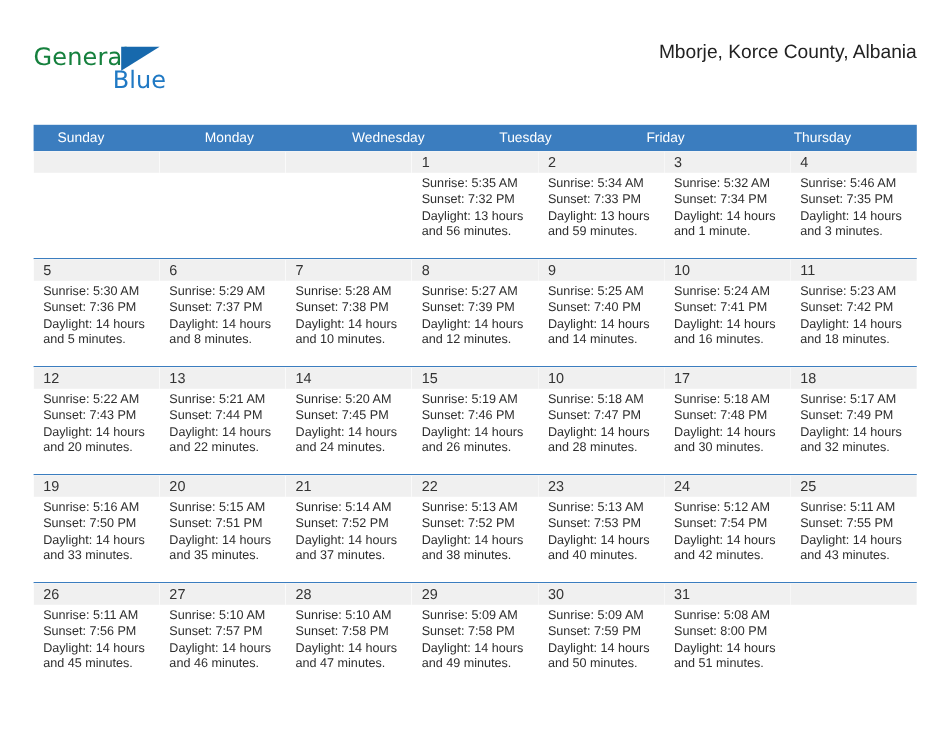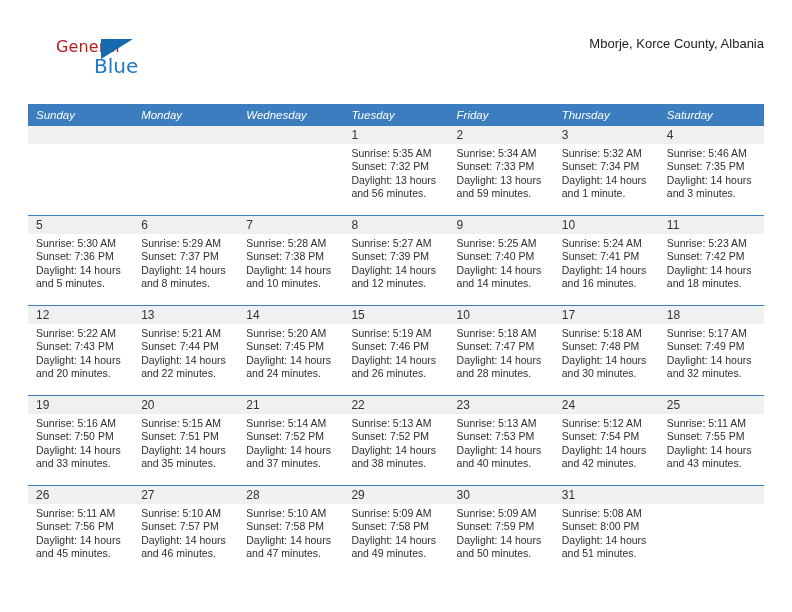--- a/index.html
+++ b/index.html
@@ -34,27 +34,26 @@
     position: absolute;
     left: 0;
     top: 8px;
     width: 120px;
     height: 48px;
   }
   .logo-general {
     position: absolute;
     left: 0;
     top: 0;
-    font-size: 16px;
+    font-size: 20px;
     letter-spacing: .1px;
-    color: #b91c1c;
+    color: #15803d;
     font-family: "DejaVu Sans", sans-serif;
     font-weight: 400;
     line-height: 22px;
-    margin-left: 28px;
   }
   .logo-blue {
     position: absolute;
     left: 22px;
     top: 19px;
     font-size: 20px;
     color: #2079c4;
     font-family: "DejaVu Sans", sans-serif;
     font-weight: 400;
     line-height: 22px;
@@ -77,21 +76,21 @@
     text-align: right;
   }
   .cal-title {
     font-size: 27px;
     font-weight: 400;
     color: #222222;
     line-height: 34px;
     white-space: nowrap;
   }
   .cal-subtitle {
-    font-size: 13px;
+    font-size: 16px;
     font-weight: 400;
     color: #222222;
     line-height: 20px;
     margin-top: 6px;
     white-space: nowrap;
   }
 
   
   .calendar {
     position: absolute;
@@ -102,24 +101,23 @@
   .weekdays {
     display: flex;
     background: #3b7dbf;
     height: 22px;
   }
   .weekday {
     flex: 1 1 0;
     color: #ffffff;
     font-size: 11.5px;
     line-height: 22px;
-    padding-left: 8px;
+    padding-left: 20px;
     box-sizing: border-box;
     white-space: nowrap;
-    font-style: italic;
   }
 
   .week {
     display: flex;
     border-top: 1px solid #3b7dbf;
     height: 89px;
   }
   .week.first { border-top: none; }
 
   .day {
@@ -172,21 +170,20 @@
   </div>
 
   <div class="calendar">
     <div class="weekdays" id="weekday-row">
         <div class="weekday">Sunday</div>
         <div class="weekday">Monday</div>
         <div class="weekday">Wednesday</div>
         <div class="weekday">Tuesday</div>
         <div class="weekday">Friday</div>
         <div class="weekday">Thursday</div>
-        <div class="weekday">Saturday</div>
       </div>
     <div id="weeks-container">
         <div class="week first">
           <div class="day empty">
             <div class="daynum-band">
               <span class="daynum"></span>
             </div>
             <div class="day-lines"></div>
           </div>
           <div class="day empty">

